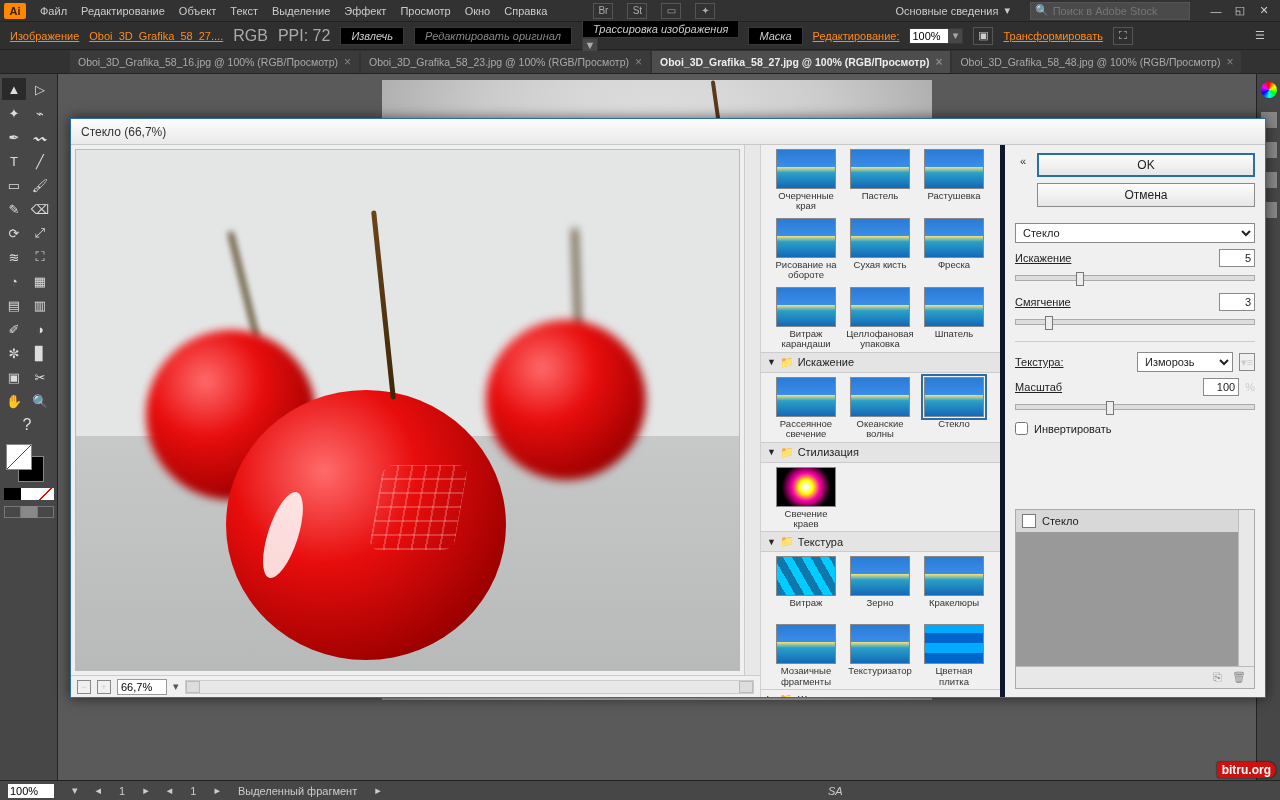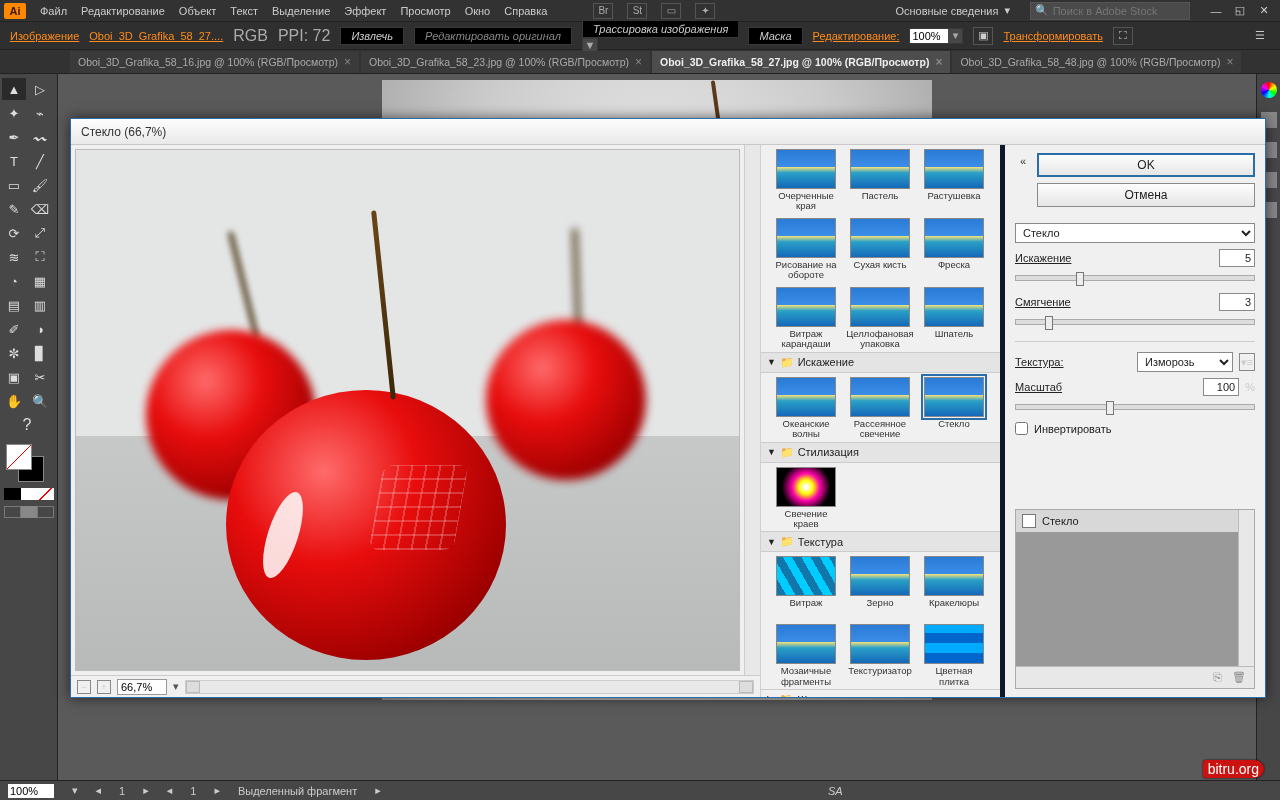--- a/index.html
+++ b/index.html
@@ -132,21 +132,21 @@
 
 
 .layer-stack { margin-top: auto; border: 1px solid #aaa; height: 180px; display: flex; flex-direction: column; }
 .layer-stack .ls-body { flex: 1; background: #999; display: flex; }
 .layer-stack .ls-body .entry { height: 22px; background: #d8d8d8; color: #222; font-size: 11px; padding: 3px 6px; width: 100%; display: flex; align-items: center; gap: 6px; }
 .layer-stack .ls-body .entry .eye { width: 14px; height: 14px; border: 1px solid #777; background: #fff; }
 .layer-stack .ls-scroll { width: 16px; background: #e8e8e8; border-left: 1px solid #bbb; }
 .layer-stack .ls-foot { height: 22px; background: #e8e8e8; border-top: 1px solid #bbb; display: flex; justify-content: flex-end; align-items: center; gap: 10px; padding: 0 8px; color: #888; }
 
 
-.watermark { position: absolute; right: 16px; bottom: 22px; background: #cc1111; color: #fff; font-size: 14px; font-weight: normal; padding: 1px 5px; border-radius: 3px 10px 10px 3px; box-shadow: 0 0 2px #000; }
+.watermark { position: absolute; right: 4px; bottom: 22px; background: #cc1111; color: #fff; font-size: 12px; font-weight: bold; padding: 1px 5px; border-radius: 3px 10px 10px 3px; box-shadow: 0 0 2px #000; }
 </style>
 </head>
 <body>
 
 <div class="menubar">
   <div class="logo">Ai</div>
   <div class="menu-item">Файл</div>
   <div class="menu-item">Редактирование</div>
   <div class="menu-item">Объект</div>
   <div class="menu-item">Текст</div>
@@ -366,25 +366,25 @@
           </div>
         <div class="thumb">
             <div class="th-img"></div>
             <div class="th-lbl">Шпатель</div>
           </div>
       </div>
       <div class="group-hdr"><span class="tri">▼</span>📁<span>Искажение</span></div>
       <div class="thumbs">
         <div class="thumb">
             <div class="th-img"></div>
+            <div class="th-lbl">Рассеянное свечение</div>
+          </div>
+        <div class="thumb">
+            <div class="th-img"></div>
             <div class="th-lbl">Океанские волны</div>
-          </div>
-        <div class="thumb">
-            <div class="th-img"></div>
-            <div class="th-lbl">Рассеянное свечение</div>
           </div>
         <div class="thumb selected">
             <div class="th-img"></div>
             <div class="th-lbl">Стекло</div>
           </div>
       </div>
       <div class="group-hdr"><span class="tri">▼</span>📁<span>Стилизация</span></div>
       <div class="thumbs">
         <div class="thumb">
             <div class="th-img glow"></div>

